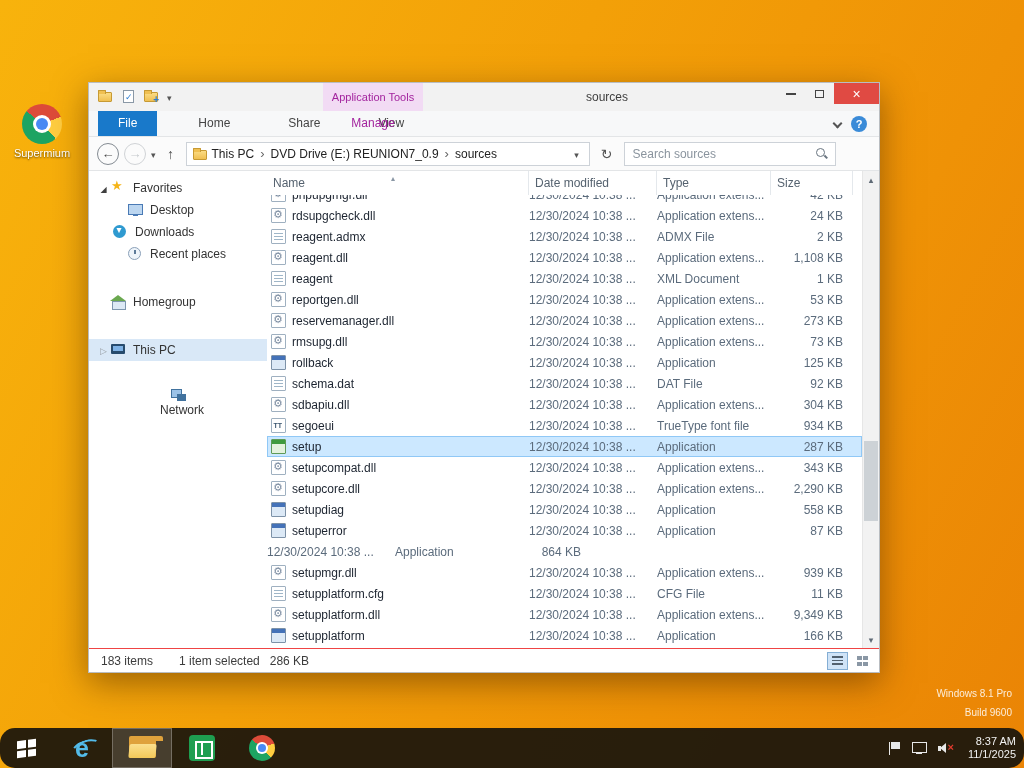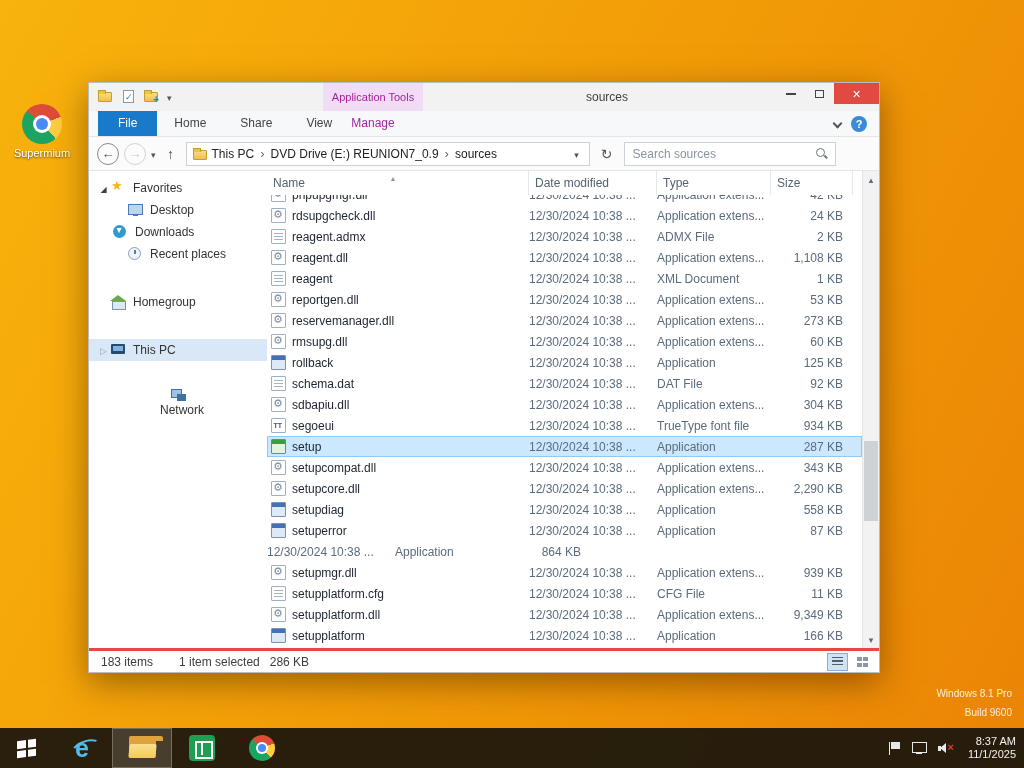--- a/index.html
+++ b/index.html
@@ -33,21 +33,21 @@
 
   .apptools { position:absolute; left:234px; top:0; width:100px; height:28px; line-height:28px; text-align:center; background:#f2dbf4; color:#a3249e; font-size:11px; }
   .win-title { position:absolute; left:497px; top:0; height:28px; line-height:28px; color:#3f3f3f; }
   .caption { position:absolute; right:0; top:0; display:flex; }
   .cap-btn { width:29px; height:21px; display:flex; align-items:center; justify-content:center; }
   .min-glyph { width:10px; height:2px; background:#444; }
   .max-glyph { width:9px; height:8px; border:1px solid #444; }
   .cap-btn.close { width:45px; background:#e04a43; }
   .cap-btn.close::before { content:"\00D7"; color:#fff; font-size:14px; line-height:1; }
 
-  .tabrow { position:relative; height:26px; background:#f7f8f9; border-bottom:1px solid #e3e5e7; display:flex; align-items:stretch; }
+  .tabrow { position:relative; height:26px; background:#f7f8f9; border-bottom:1px solid #e3e5e7; display:flex; align-items:stretch;gap:24px; }
   .tab { padding:0 17px; line-height:25px; color:#444; }
   .tab-file { background:#1979ca; color:#fff; padding:0 20px; margin-left:9px; }
   .tab-manage { position:absolute; left:234px; width:100px; text-align:center; padding:0; color:#a3249e; }
   .ribbon-chevron { position:absolute; right:38px; top:9px; width:7px; height:7px; border-left:2px solid #555; border-bottom:2px solid #555; transform:rotate(-45deg); }
   .help-btn { position:absolute; right:12px; top:5px; width:16px; height:16px; border-radius:50%; background:#3a8bd8; color:#fff; font-size:11px; font-weight:bold; text-align:center; line-height:16px; }
   .help-btn::before { content:"?"; }
 
   .addressrow { height:34px; background:#fbfbfb; border-bottom:1px solid #e3e5e7; display:flex; align-items:center; padding-left:8px; gap:5px; }
   .nav-circle { width:22px; height:22px; border-radius:50%; border:1px solid #848b92; color:#4a4a4a; display:flex; align-items:center; justify-content:center; font-size:13px; }
   .nav-circle.disabled { border-color:#d0d3d6; color:#c6cacd; }
@@ -124,31 +124,31 @@
   .fi-setup::before { content:""; position:absolute; left:0; right:0; top:0; height:4px; background:#3f9b3f; }
   .fi-font::after { content:"TT"; position:absolute; left:1.5px; top:2.5px; font-size:7px; font-weight:bold; color:#3a556e; }
 
   .vscroll { position:absolute; right:0; top:0; bottom:0; width:17px; background:#f2f2f2; border-left:1px solid #e6e6e6; }
   .scroll-up, .scroll-down { position:absolute; left:0; right:0; height:17px; display:flex; align-items:center; justify-content:center; color:#5f6a75; }
   .scroll-up { top:0; } .scroll-down { bottom:0; }
   .scroll-up::before { content:"\25B4"; font-size:9px; }
   .scroll-down::before { content:"\25BE"; font-size:9px; }
   .scroll-thumb { position:absolute; left:1px; right:1px; top:270px; height:80px; background:#cdd2d6; }
 
-  .statusbar { position:absolute; left:0; right:0; bottom:0; height:24px; border-top:3px solid #ef4444; background:#fff; display:flex; align-items:center; padding-left:12px; color:#3c3c3c; }
+  .statusbar { position:absolute; left:0; right:0; bottom:0; height:24px; border-top:1px solid #ef4444; background:#fff; display:flex; align-items:center; padding-left:12px; color:#3c3c3c; }
   .st-count { margin-right:26px; }
   .st-sel { margin-right:10px; }
   .view-toggles { margin-left:auto; margin-right:6px; display:flex; gap:4px; }
   .vt { width:21px; height:18px; border:1px solid transparent; display:flex; align-items:center; justify-content:center; }
   .vt-details.active { background:#cfe3f7; border-color:#84aed4; }
   .vt-details::before { content:""; width:11px; height:10px; background:repeating-linear-gradient(to bottom,#51606f 0 1.5px,transparent 1.5px 3.5px); }
   .vt-large::before { content:""; width:5px; height:4px; background:#8a97a5; box-shadow:6px 0 #8a97a5,0 6px #8a97a5,6px 6px #8a97a5; margin:-6px 6px 0 0; }
 
   
-  .taskbar { position:absolute; left:0; right:0; bottom:0; height:40px; background:rgba(28,22,13,.94); display:flex; align-items:stretch; }
+  .taskbar { position:absolute; left:0; right:0; bottom:0; height:40px; background:rgba(28,22,13,.94); display:flex; align-items:stretch;border-radius:15px; }
   .tb-btn { width:60px; display:flex; align-items:center; justify-content:center; position:relative; }
   .tb-btn.start { width:52px; }
   .tb-btn.active { background:rgba(255,255,255,.14); box-shadow:inset 0 0 0 1px rgba(255,255,255,.25); }
   .winlogo { width:19px; height:17px; display:grid; grid-template-columns:1fr 1fr; grid-template-rows:1fr 1fr; gap:2px; transform:skewY(-7deg); }
   .winlogo i { background:#fff; }
   .ie-icon { position:relative; color:#53bbe9; font-weight:bold; font-size:25px; line-height:1; font-style:normal; }
   .ie-icon::before { content:"e"; }
   .ie-icon::after { content:""; position:absolute; left:-4px; top:4px; width:28px; height:16px; border:2px solid transparent; border-top-color:#53bbe9; border-radius:50%; transform:rotate(-18deg); }
   .folder-icon { position:relative; width:27px; height:19px; }
   .folder-icon .tab { position:absolute; left:0; top:-3px; width:11px; height:5px; background:#dfa23c; border-radius:2px 2px 0 0; }
@@ -359,21 +359,21 @@
               <div class="c type">Application extens...</div>
               <div class="c size">273 KB</div>
             </div>
             <div class="frow">
               <div class="c name">
                 <span class="ficon fi-dll"></span>
                 <span>rmsupg.dll</span>
               </div>
               <div class="c date">12/30/2024 10:38 ...</div>
               <div class="c type">Application extens...</div>
-              <div class="c size">60 KB</div>
+              <div class="c size">73 KB</div>
             </div>
             <div class="frow">
               <div class="c name">
                 <span class="ficon fi-app"></span>
                 <span>rollback</span>
               </div>
               <div class="c date">12/30/2024 10:38 ...</div>
               <div class="c type">Application</div>
               <div class="c size">125 KB</div>
             </div>

